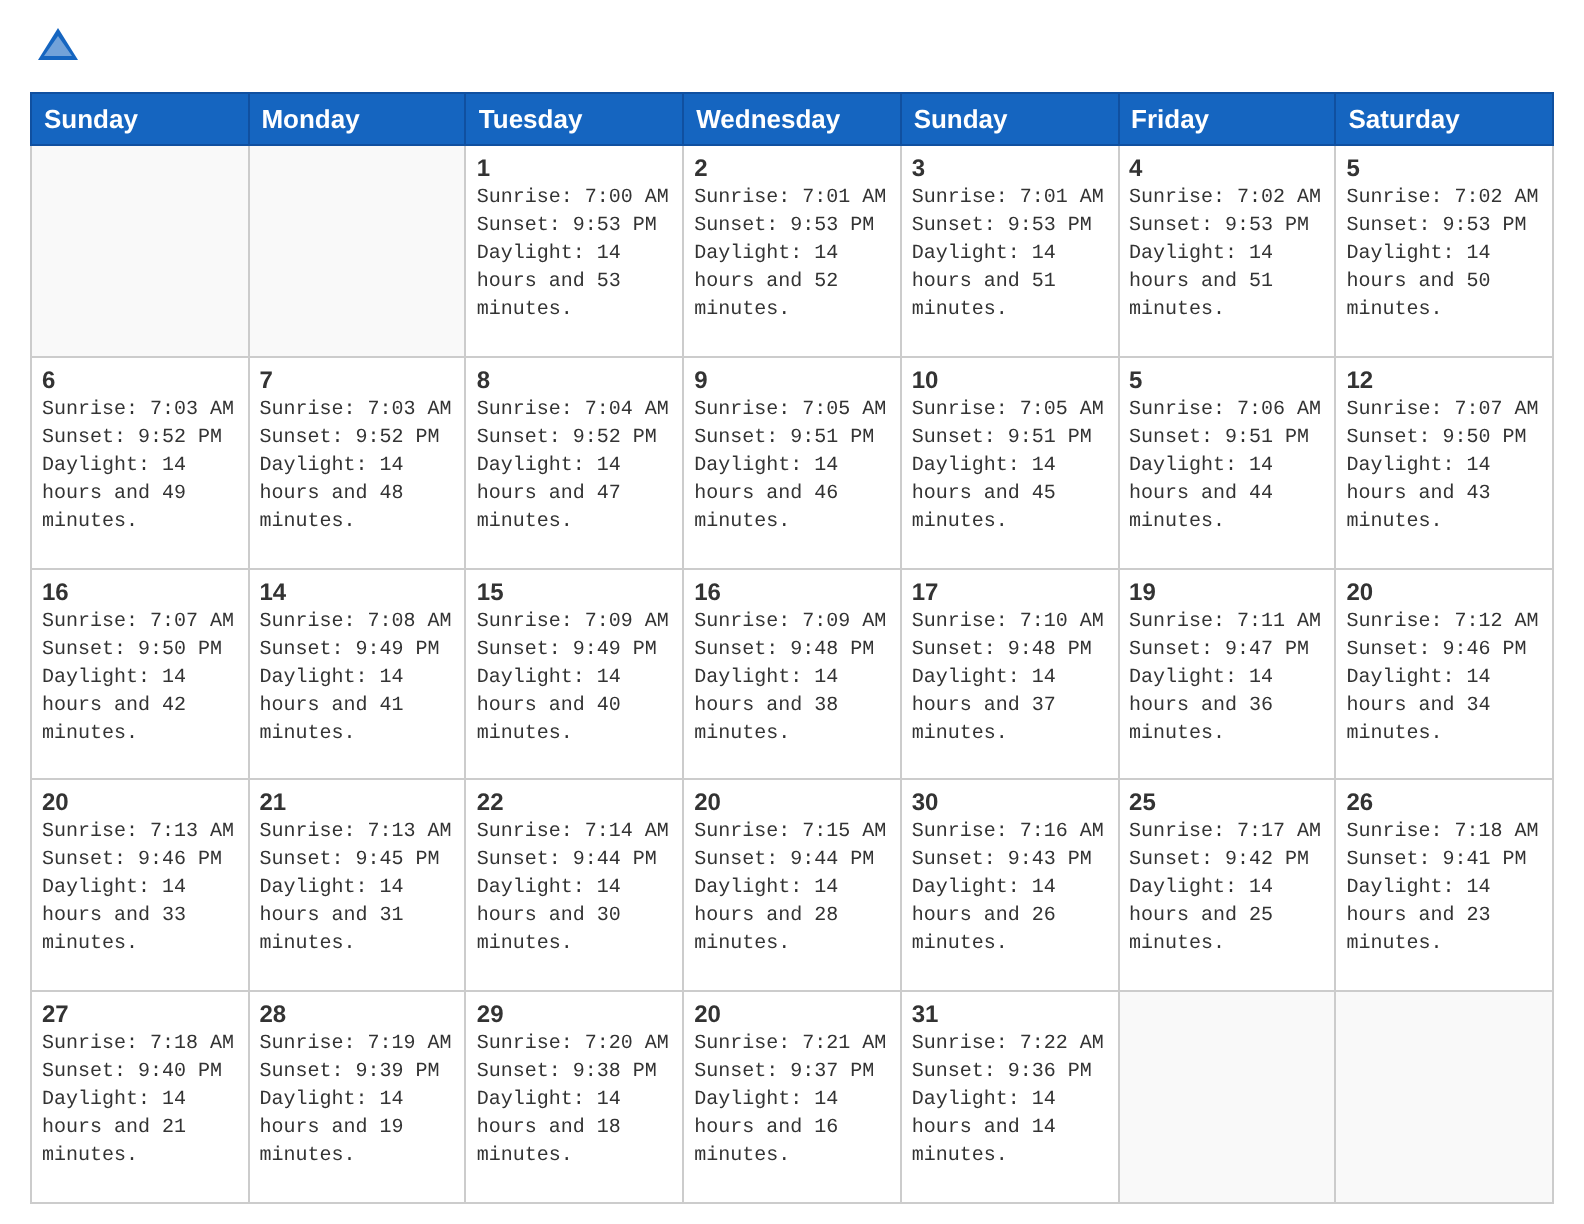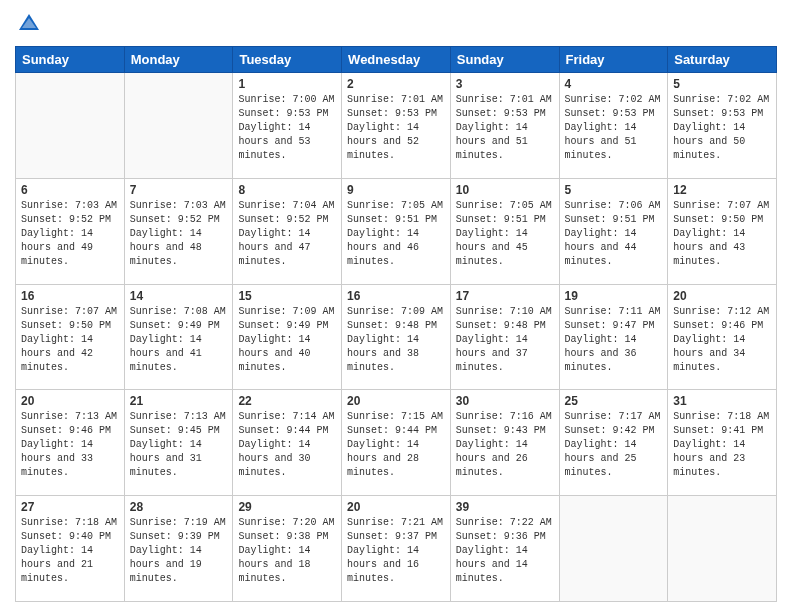--- a/index.html
+++ b/index.html
@@ -231,21 +231,21 @@
           </td>
           <td>
             <span class="day-num">30</span>
             <div class="cell-text">Sunrise: 7:16 AM<br>Sunset: 9:43 PM<br>Daylight: 14 hours and 26 minutes.</div>
           </td>
           <td>
             <span class="day-num">25</span>
             <div class="cell-text">Sunrise: 7:17 AM<br>Sunset: 9:42 PM<br>Daylight: 14 hours and 25 minutes.</div>
           </td>
           <td>
-            <span class="day-num">31</span>
+            <span class="day-num">26</span>
             <div class="cell-text">Sunrise: 7:18 AM<br>Sunset: 9:41 PM<br>Daylight: 14 hours and 23 minutes.</div>
           </td>
         </tr>
         <tr>
           <td>
             <span class="day-num">27</span>
             <div class="cell-text">Sunrise: 7:18 AM<br>Sunset: 9:40 PM<br>Daylight: 14 hours and 21 minutes.</div>
           </td>
           <td>
             <span class="day-num">28</span>
@@ -253,21 +253,21 @@
           </td>
           <td>
             <span class="day-num">29</span>
             <div class="cell-text">Sunrise: 7:20 AM<br>Sunset: 9:38 PM<br>Daylight: 14 hours and 18 minutes.</div>
           </td>
           <td>
             <span class="day-num">20</span>
             <div class="cell-text">Sunrise: 7:21 AM<br>Sunset: 9:37 PM<br>Daylight: 14 hours and 16 minutes.</div>
           </td>
           <td>
-            <span class="day-num">39</span>
+            <span class="day-num">31</span>
             <div class="cell-text">Sunrise: 7:22 AM<br>Sunset: 9:36 PM<br>Daylight: 14 hours and 14 minutes.</div>
           </td>
           <td class="empty"></td>
           <td class="empty"></td>
         </tr>
       </tbody>
   </table>
 </div>
 
 </body></html>

